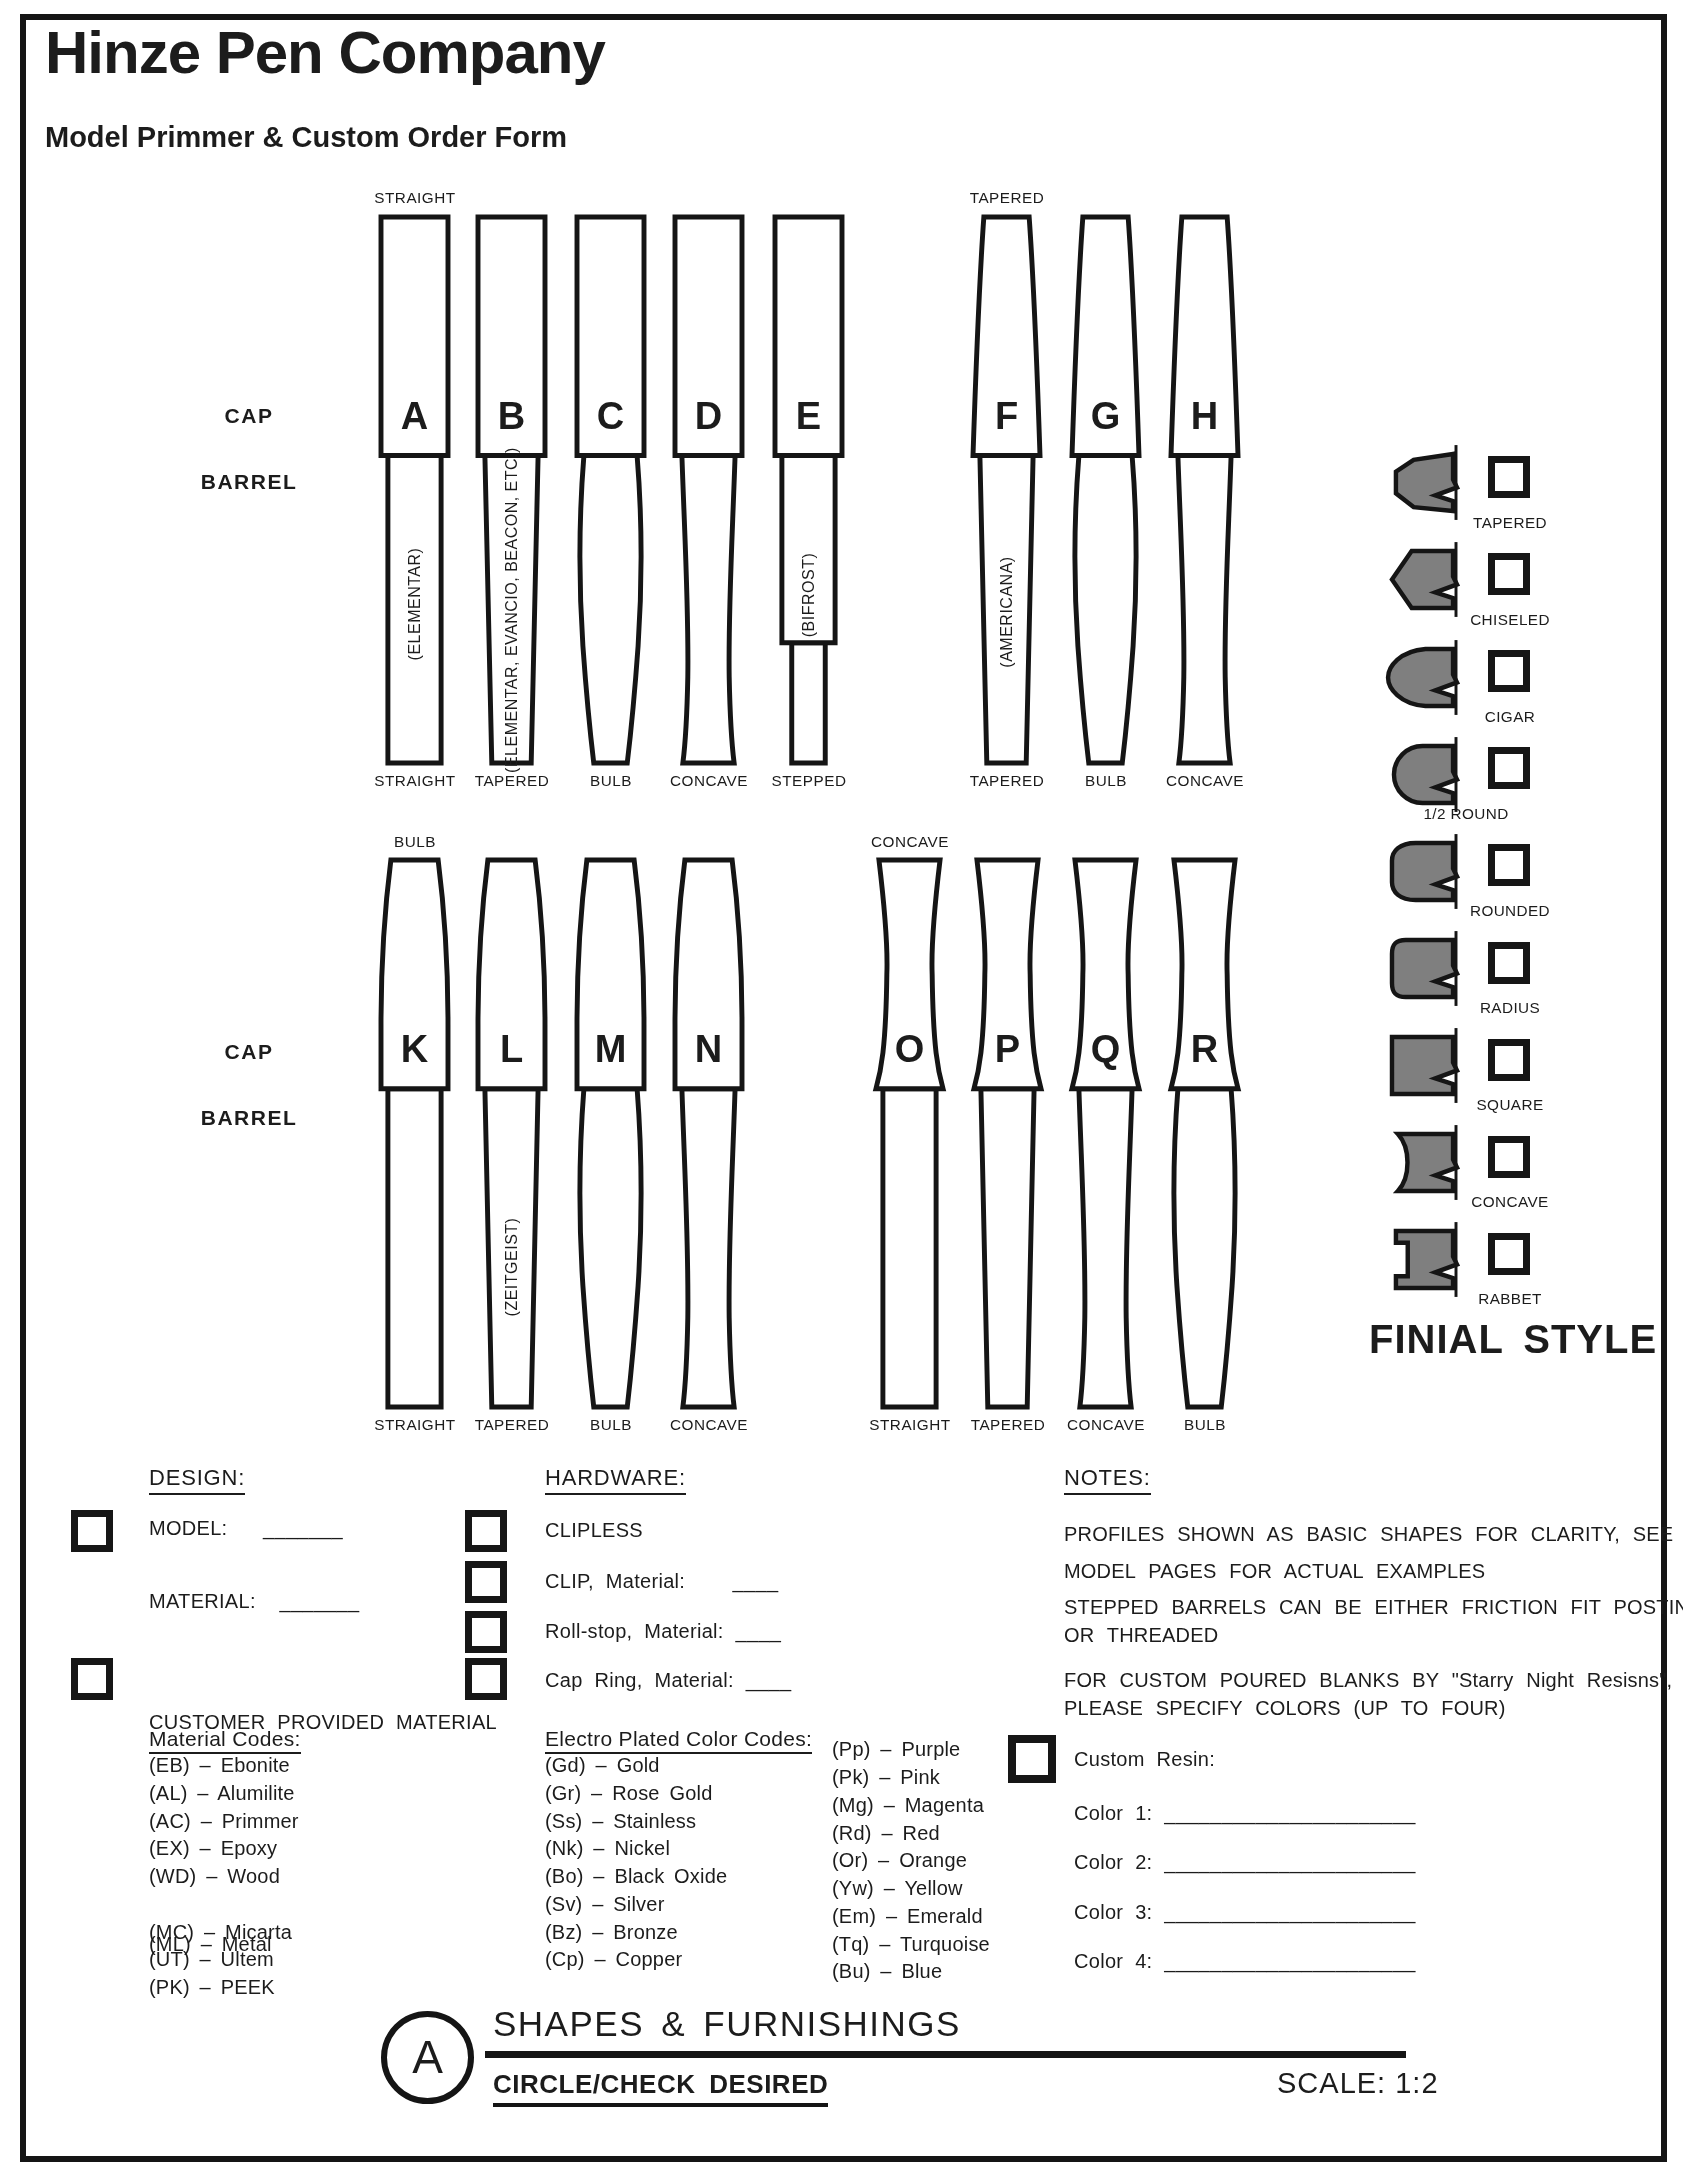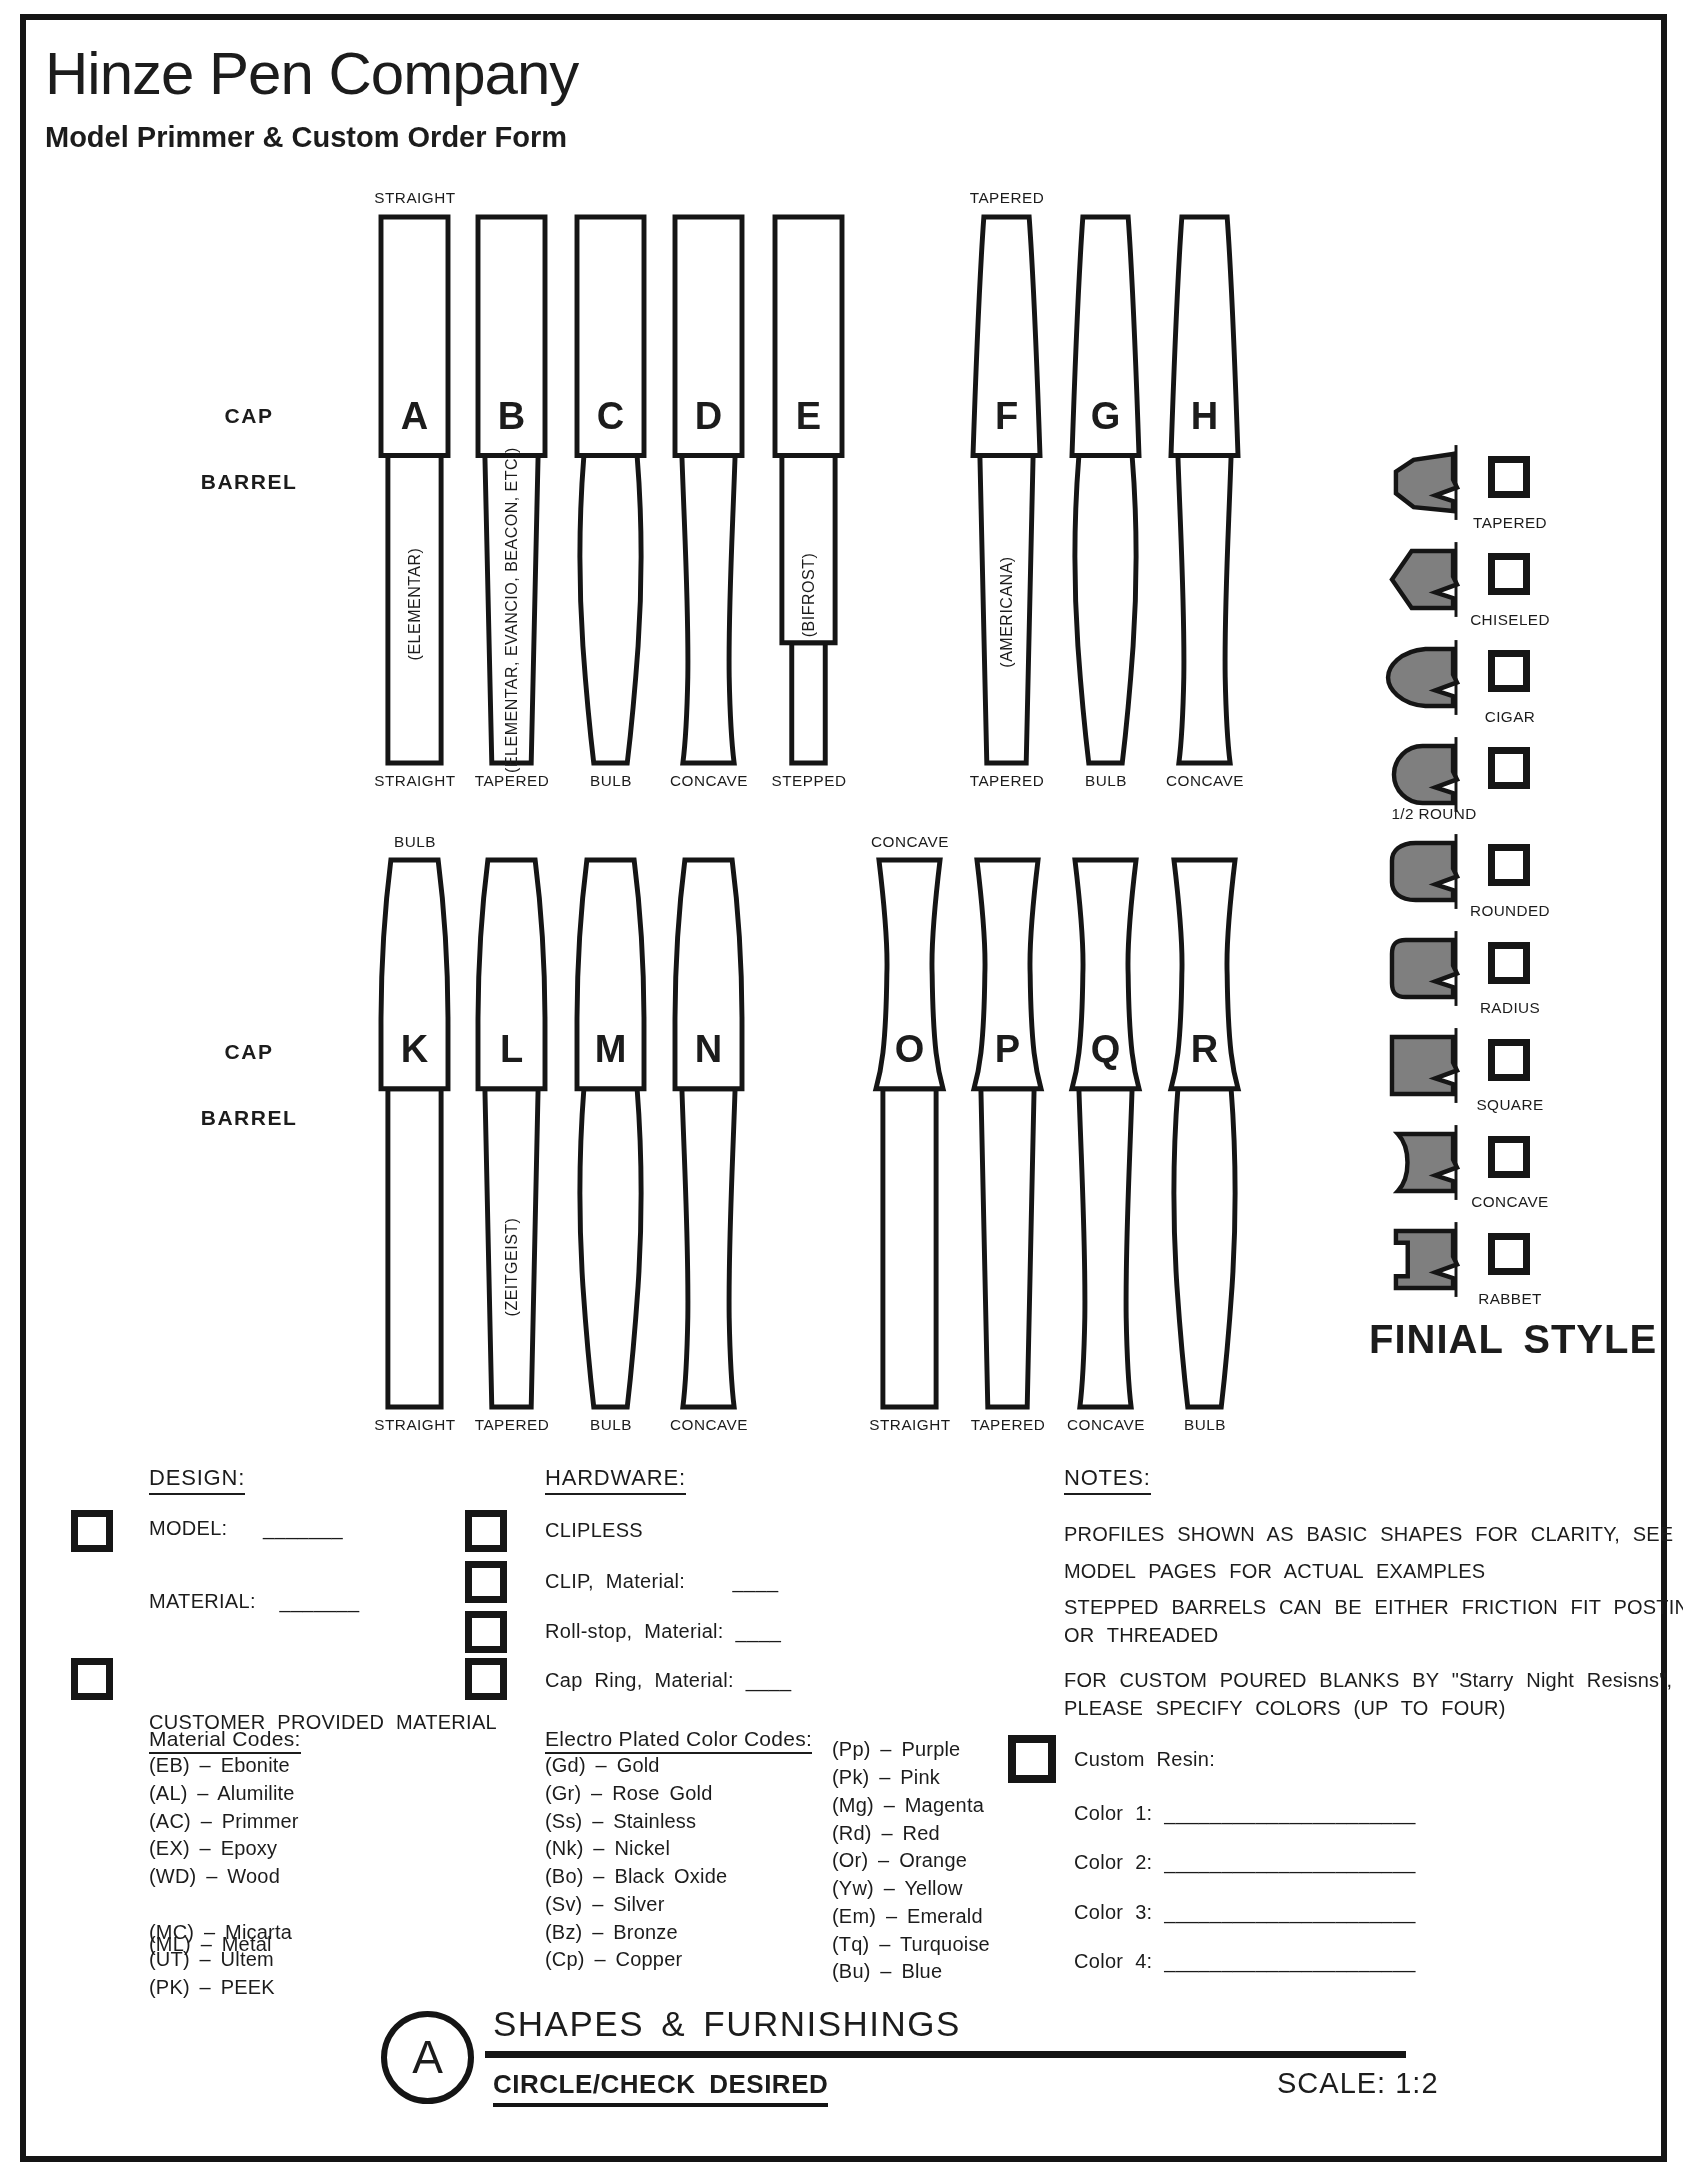--- a/index.html
+++ b/index.html
@@ -1,20 +1,20 @@
 <!DOCTYPE html>
 <html><head>
 <meta charset="utf-8">
 <style>
   html,body{margin:0;padding:0;}
   body{width:1683px;height:2178px;background:#fff;position:relative;
        font-family:"Liberation Sans",sans-serif;color:#1c1c1c;}
   .abs{position:absolute;}
   .frame{left:20px;top:14px;width:1647px;height:2148px;border:6px solid #151515;box-sizing:border-box;}
-  .page-title{left:45px;top:39px;font-size:60px;font-weight:400;letter-spacing:-1px;}
+  .page-title{left:45px;top:18px;font-size:60px;font-weight:700;letter-spacing:-1px;}
   .page-subtitle{left:45px;top:121px;font-size:29px;font-weight:700;letter-spacing:0px;}
   .side-label{font-size:21px;font-weight:600;letter-spacing:1.5px;transform:translateX(-50%);white-space:nowrap;}
   .small-label{font-size:15.3px;letter-spacing:0.5px;white-space:nowrap;transform:translateX(-50%);}
   .pen{overflow:visible;}
   .pen svg{position:absolute;left:0;top:0;overflow:visible;}
   .pen-letter{position:absolute;left:0;width:67px;text-align:center;font-size:38px;font-weight:700;line-height:44px;}
   .vtext{position:absolute;font-size:16px;letter-spacing:0.5px;white-space:nowrap;transform:translate(-50%,-50%) rotate(-90deg);}
   .sec-heading{font-size:22px;letter-spacing:0.8px;border-bottom:2px solid #1c1c1c;padding-bottom:2px;white-space:nowrap;}
   .sub-heading{font-size:21px;letter-spacing:0.3px;border-bottom:2px solid #1c1c1c;padding-bottom:1px;white-space:nowrap;}
   .form-row{font-size:20px;white-space:pre;word-spacing:6px;letter-spacing:0.3px;}
@@ -235,21 +235,21 @@
         <line x1="73" x2="73" y1="-5" y2="71" stroke="#151515" stroke-width="3"></line>
         <path d="M70,4 L42,4 C16,6 4,22 4,33 C4,44 16,60 42,62 L70,62 L70,52 L52,46 L74,38 L70,30 Z" fill="#7f7f7f" stroke="#151515" stroke-width="4.5" stroke-linejoin="miter"></path>
       </svg></div>
     <div class="abs cb" style="left: 1488px; top: 650px;"></div>
     <div class="abs finial-label" style="left: 1510px; top: 708px;">CIGAR</div>
     <div class="abs " style="left: 1384px; top: 742px; width: 79px; height: 65px;"><svg width="79" height="65" viewBox="0 0 80 66" style="overflow: visible;">
         <line x1="73" x2="73" y1="-5" y2="71" stroke="#151515" stroke-width="3"></line>
         <path d="M70,4 L39,4 C23,4 10,17 10,33 C10,49 23,62 39,62 L70,62 L70,52 L52,46 L74,38 L70,30 Z" fill="#7f7f7f" stroke="#151515" stroke-width="4.5" stroke-linejoin="miter"></path>
       </svg></div>
     <div class="abs cb" style="left: 1488px; top: 747px;"></div>
-    <div class="abs finial-label" style="left: 1434px; top: 805px;">1/2 ROUND</div>
+    <div class="abs finial-label" style="left: 1466px; top: 805px;">1/2 ROUND</div>
     <div class="abs " style="left: 1384px; top: 839px; width: 79px; height: 65px;"><svg width="79" height="65" viewBox="0 0 80 66" style="overflow: visible;">
         <line x1="73" x2="73" y1="-5" y2="71" stroke="#151515" stroke-width="3"></line>
         <path d="M70,4 L32,4 C16,4 8,12 8,22 L8,44 C8,54 16,62 32,62 L70,62 L70,52 L52,46 L74,38 L70,30 Z" fill="#7f7f7f" stroke="#151515" stroke-width="4.5" stroke-linejoin="miter"></path>
       </svg></div>
     <div class="abs cb" style="left: 1488px; top: 844px;"></div>
     <div class="abs finial-label" style="left: 1510px; top: 902px;">ROUNDED</div>
     <div class="abs " style="left: 1384px; top: 936px; width: 79px; height: 65px;"><svg width="79" height="65" viewBox="0 0 80 66" style="overflow: visible;">
         <line x1="73" x2="73" y1="-5" y2="71" stroke="#151515" stroke-width="3"></line>
         <path d="M70,4 L22,4 C12,4 8,8 8,18 L8,48 C8,58 12,62 22,62 L70,62 L70,52 L52,46 L74,38 L70,30 Z" fill="#7f7f7f" stroke="#151515" stroke-width="4.5" stroke-linejoin="miter"></path>
       </svg></div>

